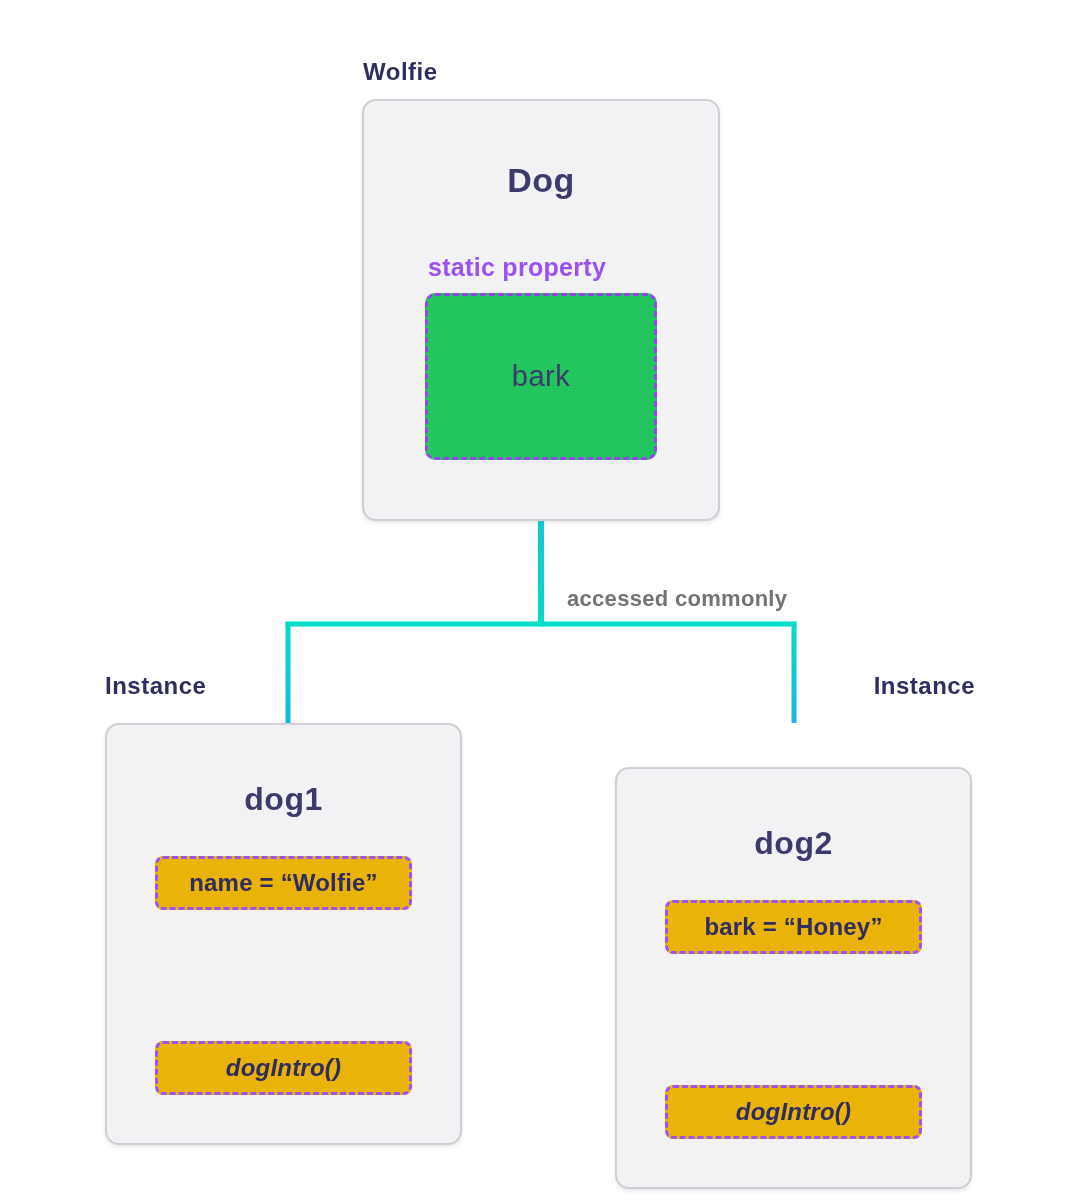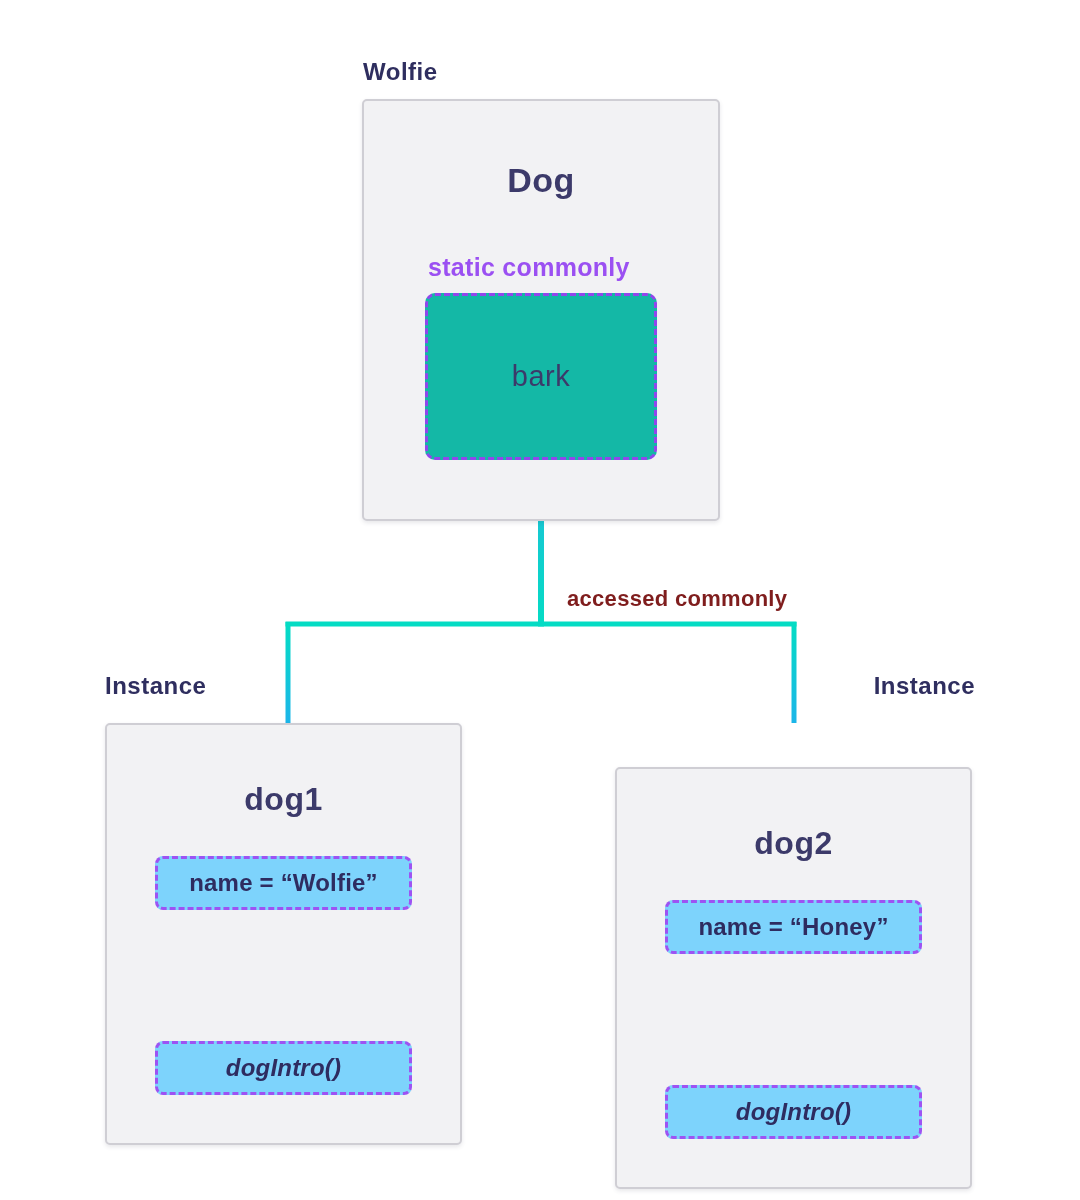--- a/index.html
+++ b/index.html
@@ -2,21 +2,21 @@
 <html><head>
 <meta charset="utf-8">
 <style>
   html,body{margin:0;padding:0;background:#ffffff;}
   .canvas{
     position:relative;width:1080px;height:1200px;background:#ffffff;overflow:hidden;
     font-family:"Liberation Sans",sans-serif;
   }
   
   .big-box{
-    position:absolute;background:#F2F2F4;border:2px solid #CFCED4;border-radius:5px;
+    position:absolute;background:#F2F2F4;border:2px solid #CFCED4;border-radius:14px;
     box-shadow:0 2px 4px rgba(60,60,80,0.12);
   }
   .class-box{left:362px;top:99px;width:354px;height:418px;}
   .inst-box-1{left:105px;top:723px;width:353px;height:418px;}
   .inst-box-2{left:615px;top:723px;width:353px;height:418px;margin-top:44px;}
 
   
   .sec-label{
     position:absolute;font-size:24px;font-weight:bold;color:#2F2E5F;letter-spacing:0.5px;
   }
@@ -31,40 +31,40 @@
   }
   .inst-title{top:56px;font-size:32px;}
 
   
   .sp-label{
     position:absolute;left:64px;top:152px;font-size:25px;font-weight:600;color:#9B50F2;
     letter-spacing:0.3px;
   }
   .sp-box{
     position:absolute;left:61px;top:192px;width:226px;height:161px;
-    background:#14b8a6;border:3px dashed #9147EC;border-radius:10px;
+    background:#22c55e;border:3px dashed #9147EC;border-radius:10px;
     display:flex;align-items:center;justify-content:center;
   }
   .sp-value{font-size:29px;font-weight:500;color:#3C3A6A;letter-spacing:0.5px;}
 
   
   .chip{
     position:absolute;left:48px;width:251px;height:48px;
-    background:#7dd3fc;border:3px dashed #9D53F3;border-radius:8px;
+    background:#eab308;border:3px dashed #9D53F3;border-radius:8px;
     display:flex;align-items:center;justify-content:center;
     font-size:24px;font-weight:600;color:#2E2C60;letter-spacing:0.2px;
   }
   .chip-1{top:131px;}
   .chip-2{top:219px;}
   .chip-3{top:316px;font-style:italic;}
 
   
   .connector-svg{position:absolute;left:0;top:0;pointer-events:none;}
   .conn-label{
-    position:absolute;left:567px;top:586px;font-size:22px;font-weight:bold;color:#7f1d1d;
+    position:absolute;left:567px;top:586px;font-size:22px;font-weight:bold;color:#737373;
     letter-spacing:0.3px;
   }
 </style>
 </head>
 <body>
 
 <div class="canvas">
 
   <svg class="connector-svg" width="1080" height="1200" viewBox="0 0 1080 1200">
     <defs>
@@ -82,33 +82,33 @@
     <line x1="794" y1="622" x2="794" y2="723" stroke="url(#gradSide)" stroke-width="5"></line>
     <line x1="541" y1="497" x2="541" y2="626.5" stroke="url(#gradCenter)" stroke-width="6"></line>
     <polygon points="541,466 525.5,501 556.5,501" fill="#19C2D4"></polygon>
   </svg>
 
   <div class="conn-label">accessed commonly</div>
 
   <div class="sec-label lbl-class">Wolfie</div>
   <div class="big-box class-box">
     <div class="box-title">Dog</div>
-    <div class="sp-label">static commonly</div>
+    <div class="sp-label">static property</div>
     <div class="sp-box">
       <span class="sp-value">bark</span>
     </div>
   </div>
 
   <div class="sec-label lbl-inst-left">Instance</div>
   <div class="big-box inst-box-1">
     <div class="box-title inst-title">dog1</div>
     <div class="chip chip-1">name = “Wolfie”</div>
     <div class="chip chip-3">dogIntro()</div>
   </div>
 
   <div class="sec-label lbl-inst-right">Instance</div>
   <div class="big-box inst-box-2">
     <div class="box-title inst-title">dog2</div>
-    <div class="chip chip-1">name = “Honey”</div>
+    <div class="chip chip-1">bark = “Honey”</div>
     <div class="chip chip-3">dogIntro()</div>
   </div>
 
 </div>
 
 </body></html>

